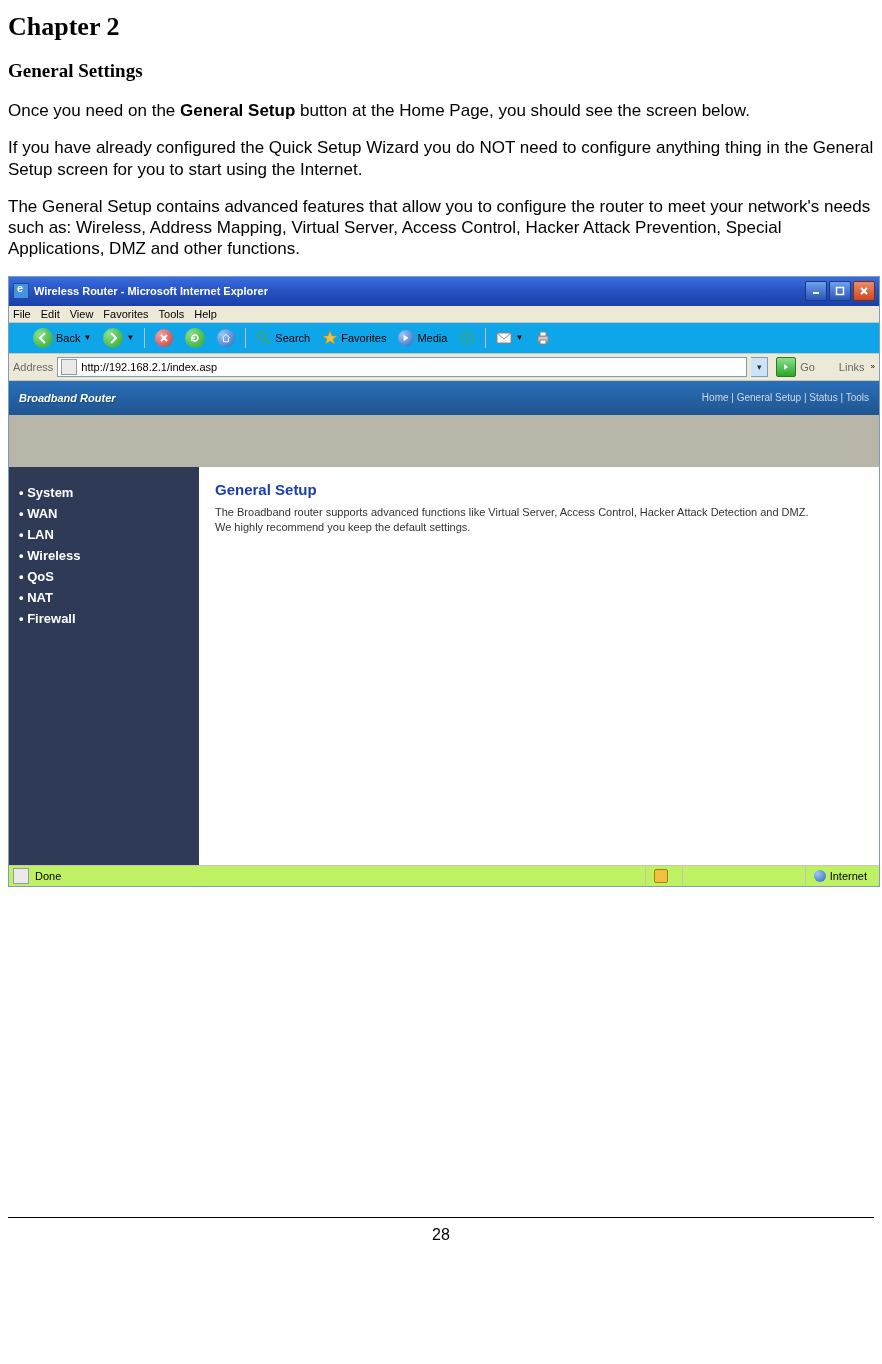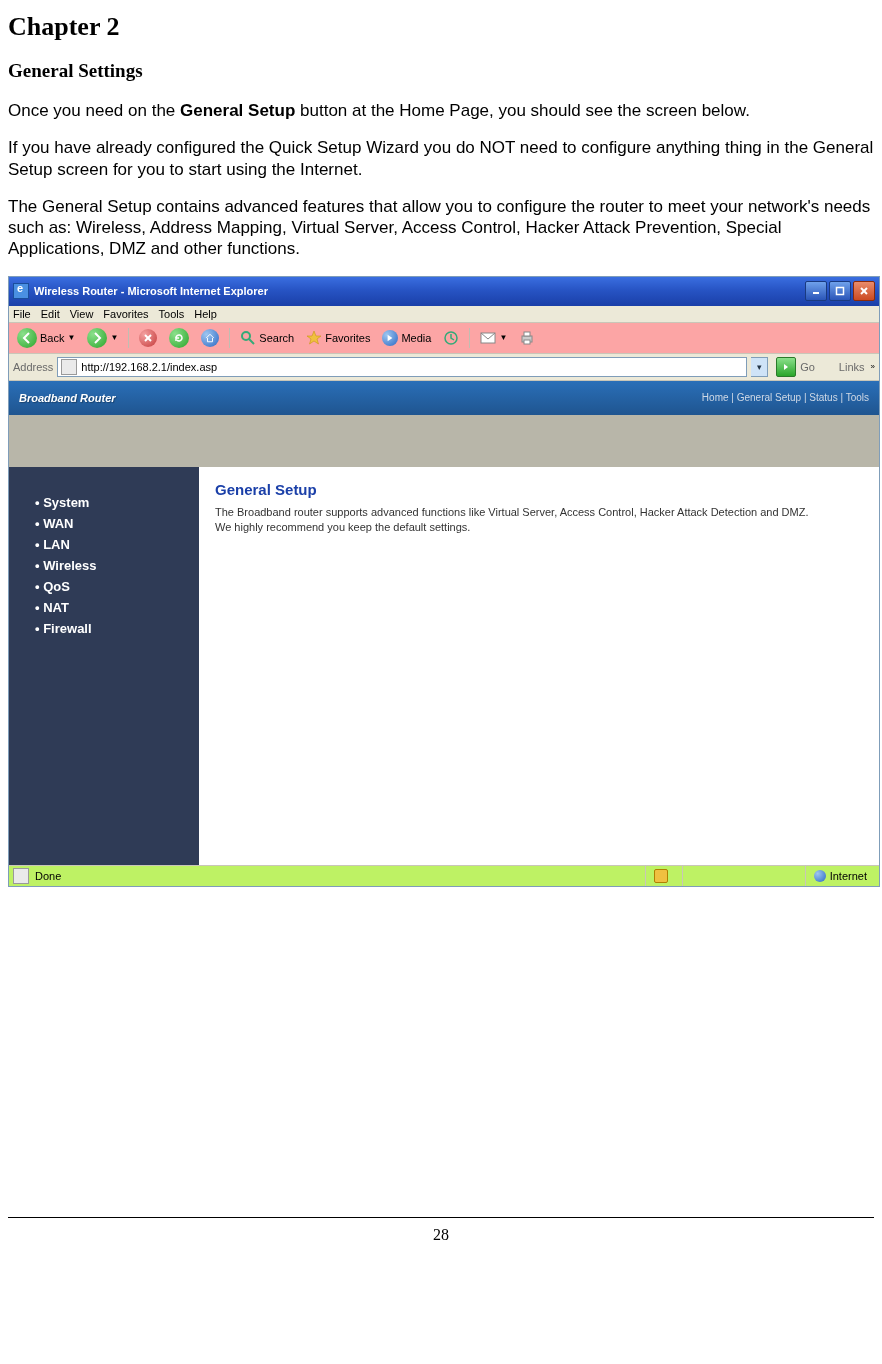--- a/index.html
+++ b/index.html
@@ -85,23 +85,23 @@
     border-bottom: 1px solid #c9c6b8;
     padding: 2px 4px;
     display: flex;
     gap: 10px;
     font-size: 11px;
   }
   .menubar span { cursor: default; }
 
   
   .toolbar {
-    background: #fca5a5;
+    background: #0ea5e9;
     border-bottom: 1px solid #c9c6b8;
-    padding: 2px 4px;
+    padding: 2px 20px;
     display: flex;
     align-items: center;
     gap: 4px;
     height: 26px;
   }
   .tb-btn {
     display: flex; align-items: center; gap: 3px;
     padding: 2px 4px;
     border-radius: 3px;
   }
@@ -179,21 +179,21 @@
     display:flex;
     min-height:398px;
   }
   .sidebar {
     width:170px;
     background:#2f3b56;
     color:#fff;
     padding:12px 10px;
     font-size:13px;
   }
-  .sidebar ul{list-style:none;margin:16px;padding:0;}
+  .sidebar ul{list-style:none;margin:0;padding:0;}
   .sidebar li{margin:6px 0;font-weight:bold;}
   .sidebar li::before{content:"• ";}
   .content {
     flex:1;
     padding:14px 16px;
     font-size:11px;
     color:#333;
   }
   .content h3 {
     color:#1a3fa8;
@@ -219,21 +219,21 @@
   }
   .statusbar .spacer{flex:1;}
   .statusbar .cell{border-left:1px solid #c9c6b8;height:100%;display:flex;align-items:center;padding:0 8px;gap:4px;}
   .statusbar .lock{width:12px;height:12px;background:#f0c040;border:1px solid #b08000;border-radius:2px;}
   .statusbar .globe{width:12px;height:12px;border-radius:50%;background:radial-gradient(circle at 30% 30%,#9ec6f0,#2a68c4);}
 
   
   .footer-rule{
     border:none;border-top:1px solid #000;margin:330px 8px 8px 8px;
   }
-  .pagenum{text-align:center;font-family:Liberation Serif, serif;font-size:16px;margin-bottom:8px;}
+  .pagenum{text-align:center;font-family:Liberation Sans, sans-serif;font-size:16px;margin-bottom:8px;}
 </style>
 </head>
 <body>
 
 <div class="page">
 
   <h1 class="chapter">Chapter 2</h1>
   <h2 class="section">General Settings</h2>
 
   <p class="body">

